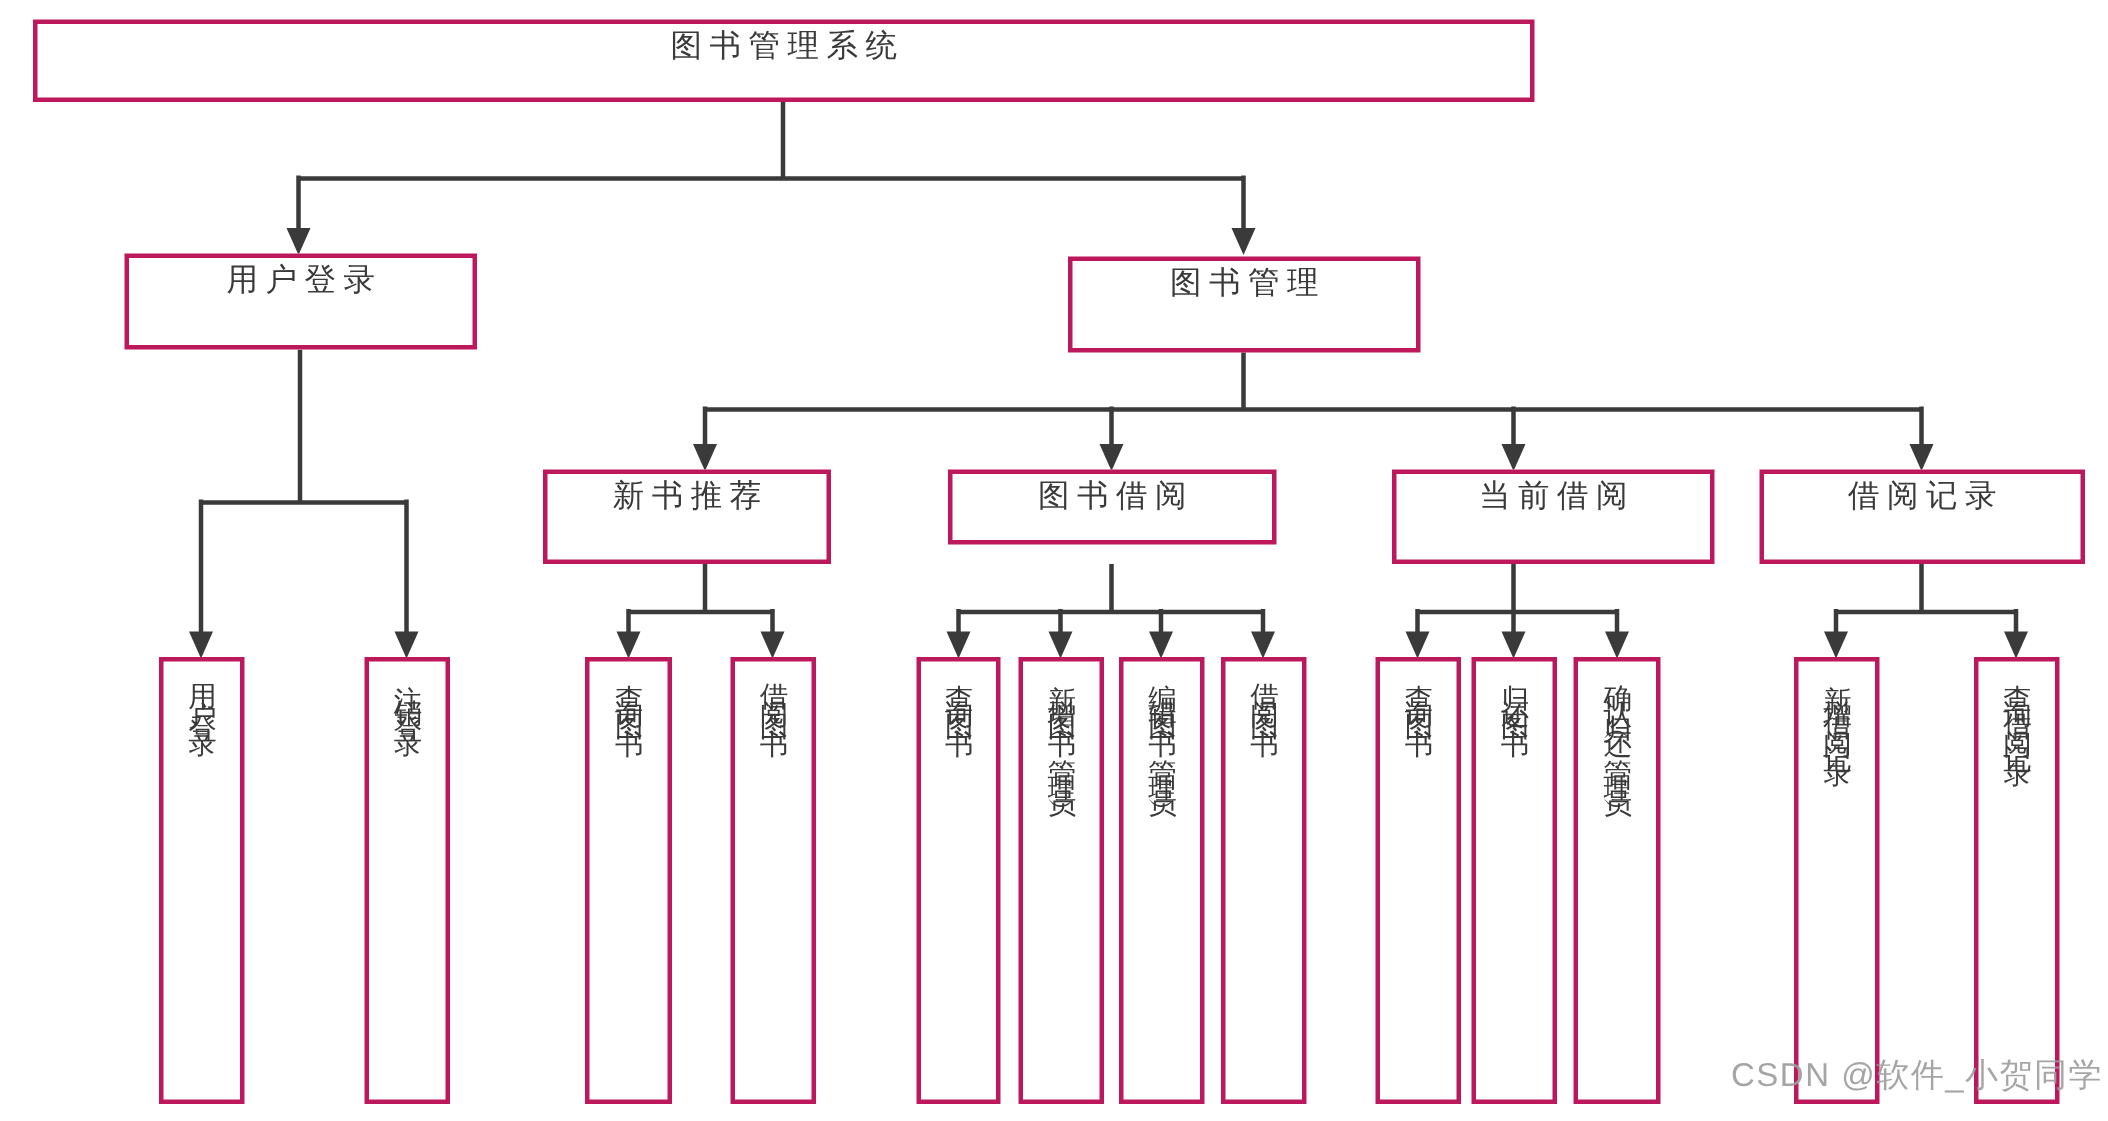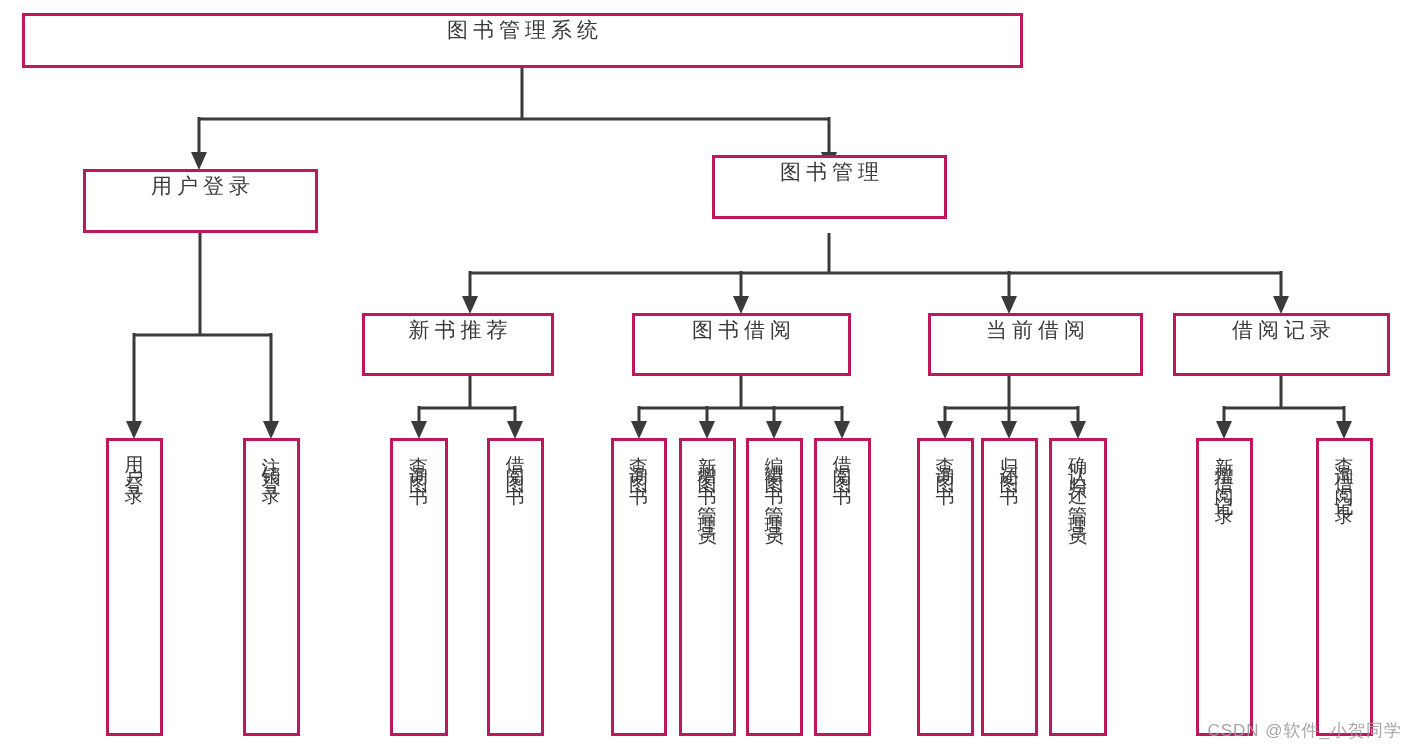--- a/index.html
+++ b/index.html
@@ -50,36 +50,36 @@
     text-orientation: mixed;
     font-size: 19px;
     letter-spacing: 10px;
     line-height: 1;
     color: #3a3a3a;
     white-space: nowrap;
   }
   .watermark {
     position: absolute;
     right: 3px;
-    bottom: 5px;
-    font-size: 17px;
+    bottom: 15px;
+    font-size: 22px;
     color: #9e9e9e;
     opacity: 0.92;
     letter-spacing: 1px;
     white-space: nowrap;
     z-index: 10;
     pointer-events: none;
   }
 
   
   .b-root   { left: 22px;   top: 13px;  width: 1001px; height: 55px; }
   .b-login  { left: 83px;   top: 169px; width: 235px;  height: 64px; }
-  .b-mgmt   { left: 712px;  top: 155px; width: 235px;  height: 64px; }
+  .b-mgmt   { left: 712px;  top: 171px; width: 235px;  height: 64px; }
   .b-newrec { left: 362px;  top: 313px; width: 192px;  height: 63px; }
-  .b-borrow { left: 632px;  top: 313px; width: 219px;  height: 63px; }
+  .b-borrow { left: 632px;  top: 313px; width: 219px;  height: 50px; }
   .b-curr   { left: 928px;  top: 313px; width: 215px;  height: 63px; }
   .b-record { left: 1173px; top: 313px; width: 217px;  height: 63px; }
 
   .l-login1  { left: 106px;  width: 57px; }
   .l-logout  { left: 243px;  width: 57px; }
   .l-a1      { left: 390px;  width: 58px; }
   .l-a2      { left: 487px;  width: 57px; }
   .l-b1      { left: 611px;  width: 56px; }
   .l-b2      { left: 679px;  width: 57px; }
   .l-b3      { left: 746px;  width: 57px; }

